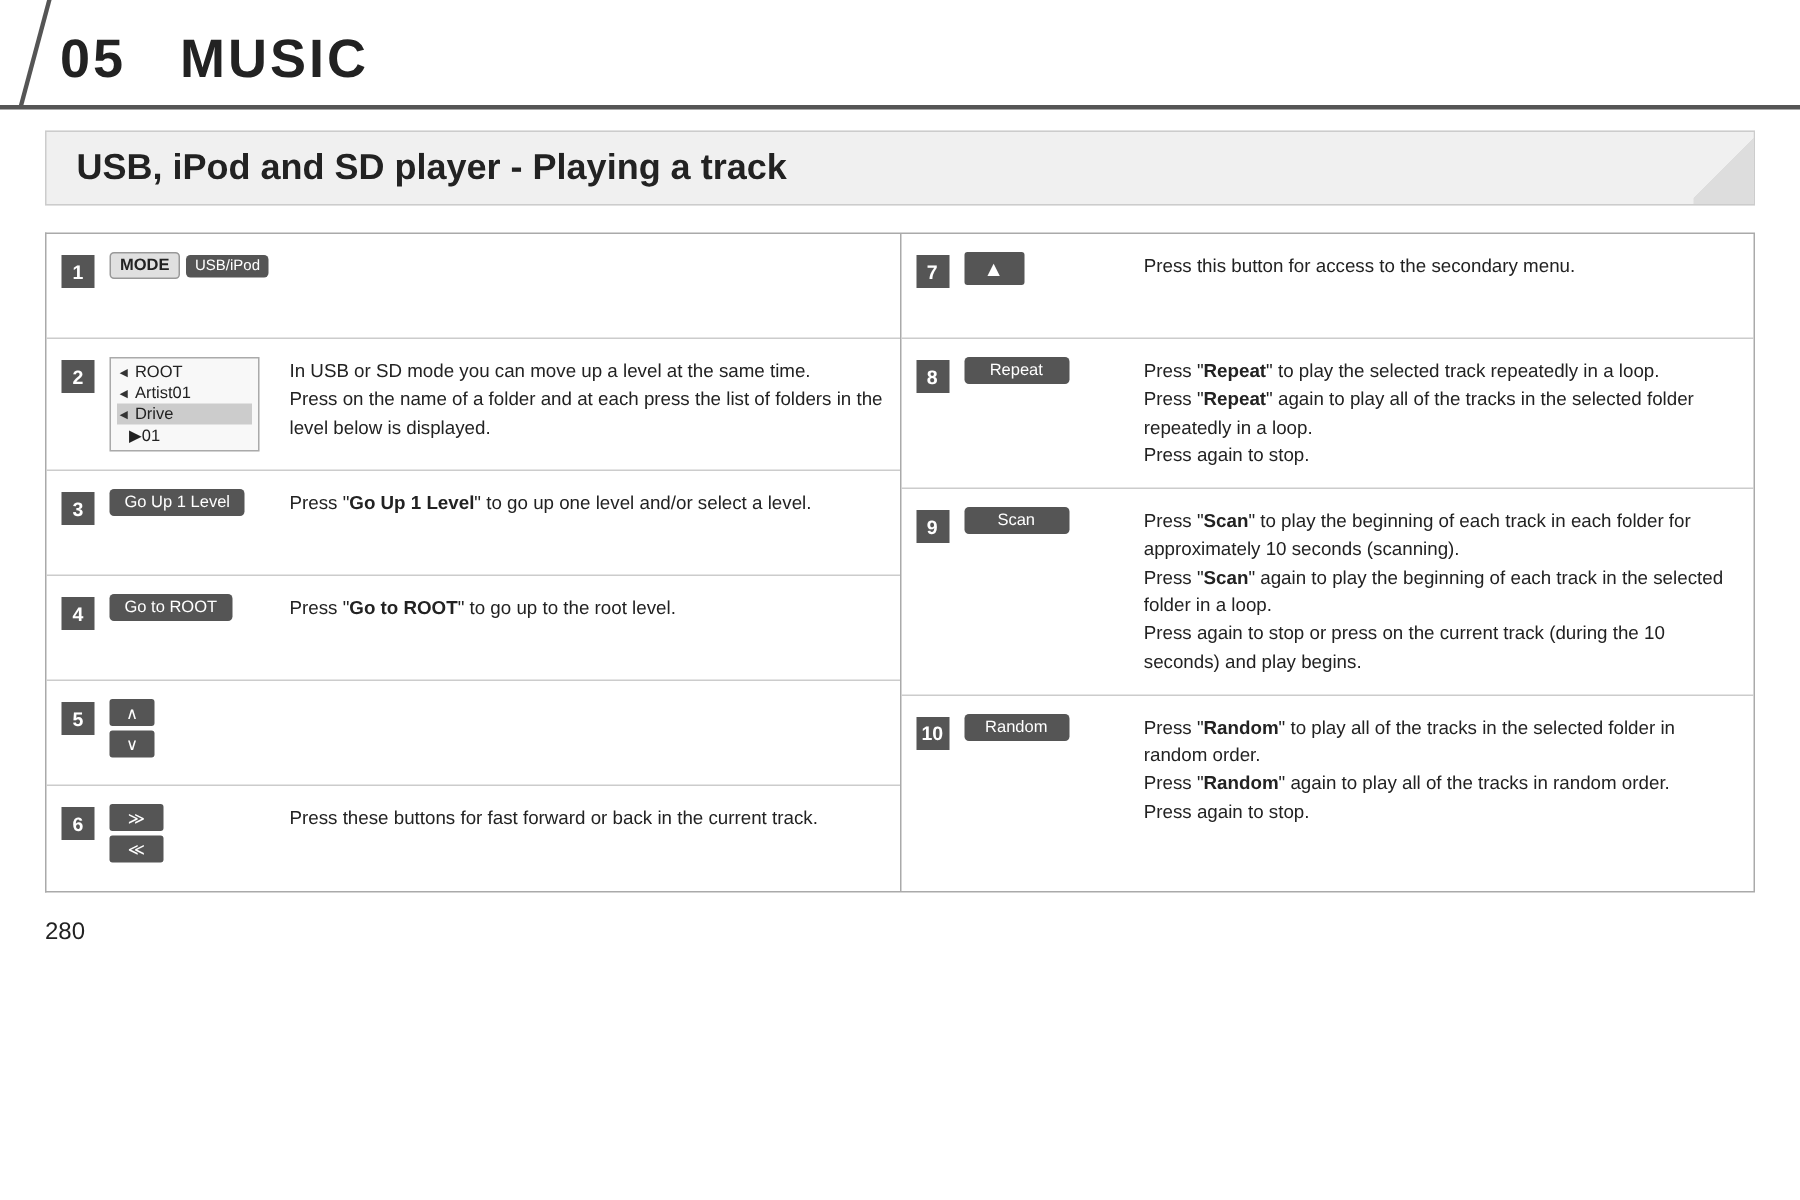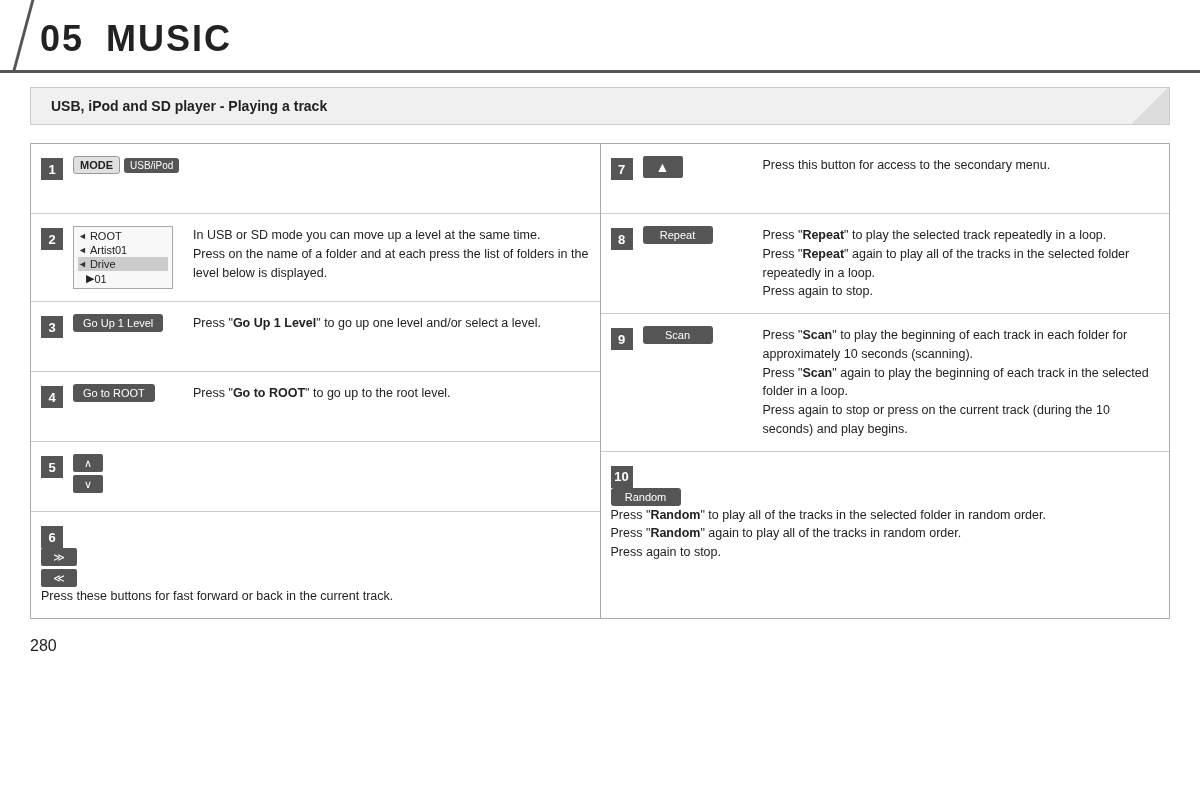--- a/index.html
+++ b/index.html
@@ -19,41 +19,41 @@
       border-bottom: 3px solid #555;
       position: relative;
     }
     .header-title {
       font-size: 36px;
       font-weight: bold;
       letter-spacing: 2px;
     }
     .header-title span.num {
       font-weight: bold;
-      margin-right: 10px;
+      margin-right: 24px;
     }
     
     .header::before {
       content: '';
       position: absolute;
       left: 22px;
       top: 0;
       width: 3px;
       height: 100%;
       background: #555;
       transform: skewX(-15deg);
     }
 
     
     .subtitle-bar {
       background: #f0f0f0;
       border: 1px solid #ccc;
       margin: 14px 30px 0 30px;
       padding: 10px 20px;
-      font-size: 14px;
+      font-size: 24px;
       font-weight: bold;
       position: relative;
     }
     .subtitle-bar::after {
       content: '';
       position: absolute;
       right: 0;
       top: 0;
       width: 40px;
       height: 100%;
@@ -78,21 +78,20 @@
     
     .instruction-row {
       display: flex;
       align-items: flex-start;
       padding: 12px 10px 12px 10px;
       border-bottom: 1px solid #ccc;
       min-height: 70px;
     }
     .instruction-row:last-child {
       border-bottom: none;
-      flex-direction: column;
     }
 
     
     .step-num {
       background: #555;
       color: #fff;
       font-weight: bold;
       font-size: 13px;
       min-width: 22px;
       height: 22px;

